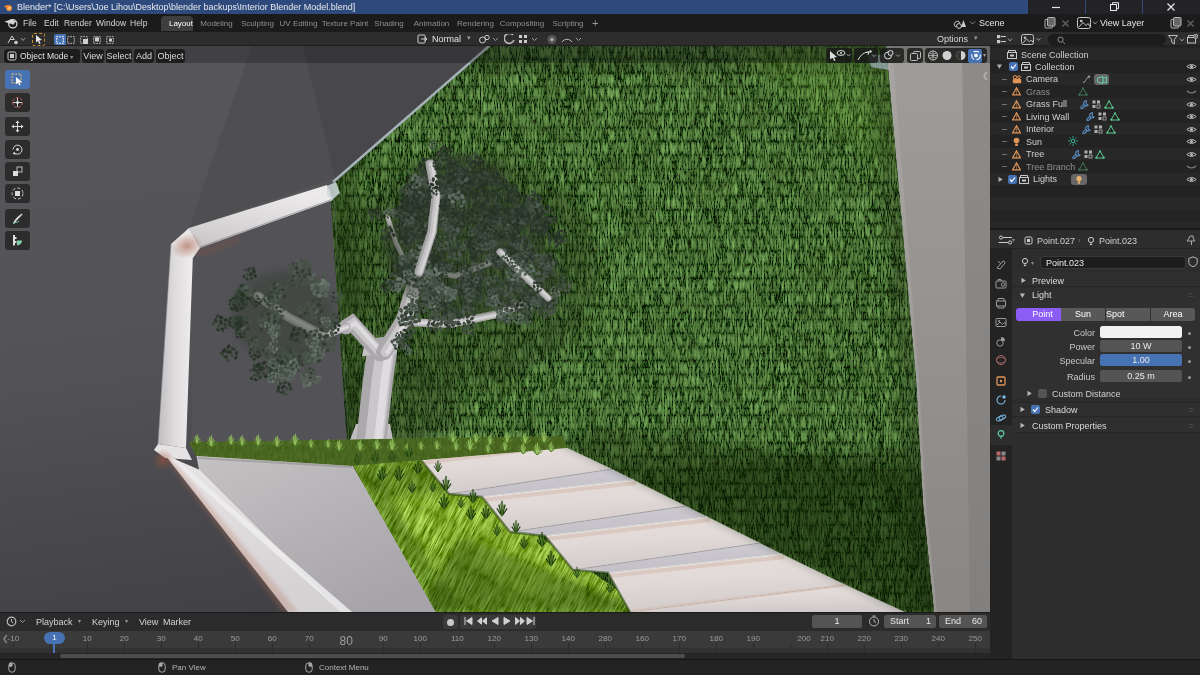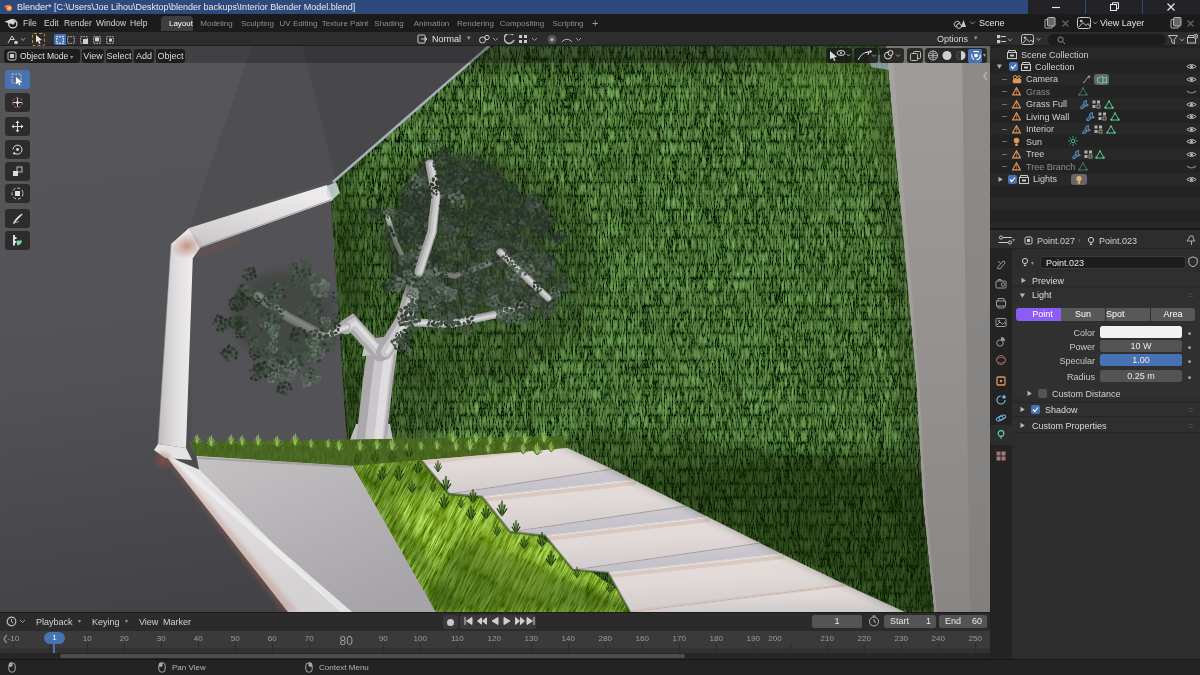--- a/index.html
+++ b/index.html
@@ -1406,21 +1406,21 @@
     <span class="abs" style="left:410.3px;top:633.5px;width:20px;text-align:center;font-size:8px;color:#9d9d9d">100</span>
     <span class="abs" style="left:447.3px;top:633.5px;width:20px;text-align:center;font-size:8px;color:#9d9d9d">110</span>
     <span class="abs" style="left:484.3px;top:633.5px;width:20px;text-align:center;font-size:8px;color:#9d9d9d">120</span>
     <span class="abs" style="left:521.3px;top:633.5px;width:20px;text-align:center;font-size:8px;color:#9d9d9d">130</span>
     <span class="abs" style="left:558.3000000000001px;top:633.5px;width:20px;text-align:center;font-size:8px;color:#9d9d9d">140</span>
     <span class="abs" style="left:595.3000000000001px;top:633.5px;width:20px;text-align:center;font-size:8px;color:#9d9d9d">280</span>
     <span class="abs" style="left:632.3000000000001px;top:633.5px;width:20px;text-align:center;font-size:8px;color:#9d9d9d">160</span>
     <span class="abs" style="left:669.3000000000001px;top:633.5px;width:20px;text-align:center;font-size:8px;color:#9d9d9d">170</span>
     <span class="abs" style="left:706.3000000000001px;top:633.5px;width:20px;text-align:center;font-size:8px;color:#9d9d9d">180</span>
     <span class="abs" style="left:743.3000000000001px;top:633.5px;width:20px;text-align:center;font-size:8px;color:#9d9d9d">190</span>
-    <span class="abs" style="left:765px;top:633.5px;width:20px;text-align:center;font-size:8px;color:#9d9d9d">200</span>
+    <span class="abs" style="left:794px;top:633.5px;width:20px;text-align:center;font-size:8px;color:#9d9d9d">200</span>
     <span class="abs" style="left:817.3000000000001px;top:633.5px;width:20px;text-align:center;font-size:8px;color:#9d9d9d">210</span>
     <span class="abs" style="left:854.3000000000001px;top:633.5px;width:20px;text-align:center;font-size:8px;color:#9d9d9d">220</span>
     <span class="abs" style="left:891.3000000000001px;top:633.5px;width:20px;text-align:center;font-size:8px;color:#9d9d9d">230</span>
     <span class="abs" style="left:928.3000000000001px;top:633.5px;width:20px;text-align:center;font-size:8px;color:#9d9d9d">240</span>
     <span class="abs" style="left:965.3000000000001px;top:633.5px;width:20px;text-align:center;font-size:8px;color:#9d9d9d">250</span>
     <div class="abs" style="left:0;top:648px;width:990px;height:5px;background:#323232"></div>
     <div class="abs" style="left:13.299999999999997px;top:643px;width:1px;height:10px;background:#2c2c2c"></div>
     <div class="abs" style="left:50.3px;top:643px;width:1px;height:10px;background:#2c2c2c"></div>
     <div class="abs" style="left:87.30000000000001px;top:643px;width:1px;height:10px;background:#2c2c2c"></div>
     <div class="abs" style="left:124.3px;top:643px;width:1px;height:10px;background:#2c2c2c"></div>

